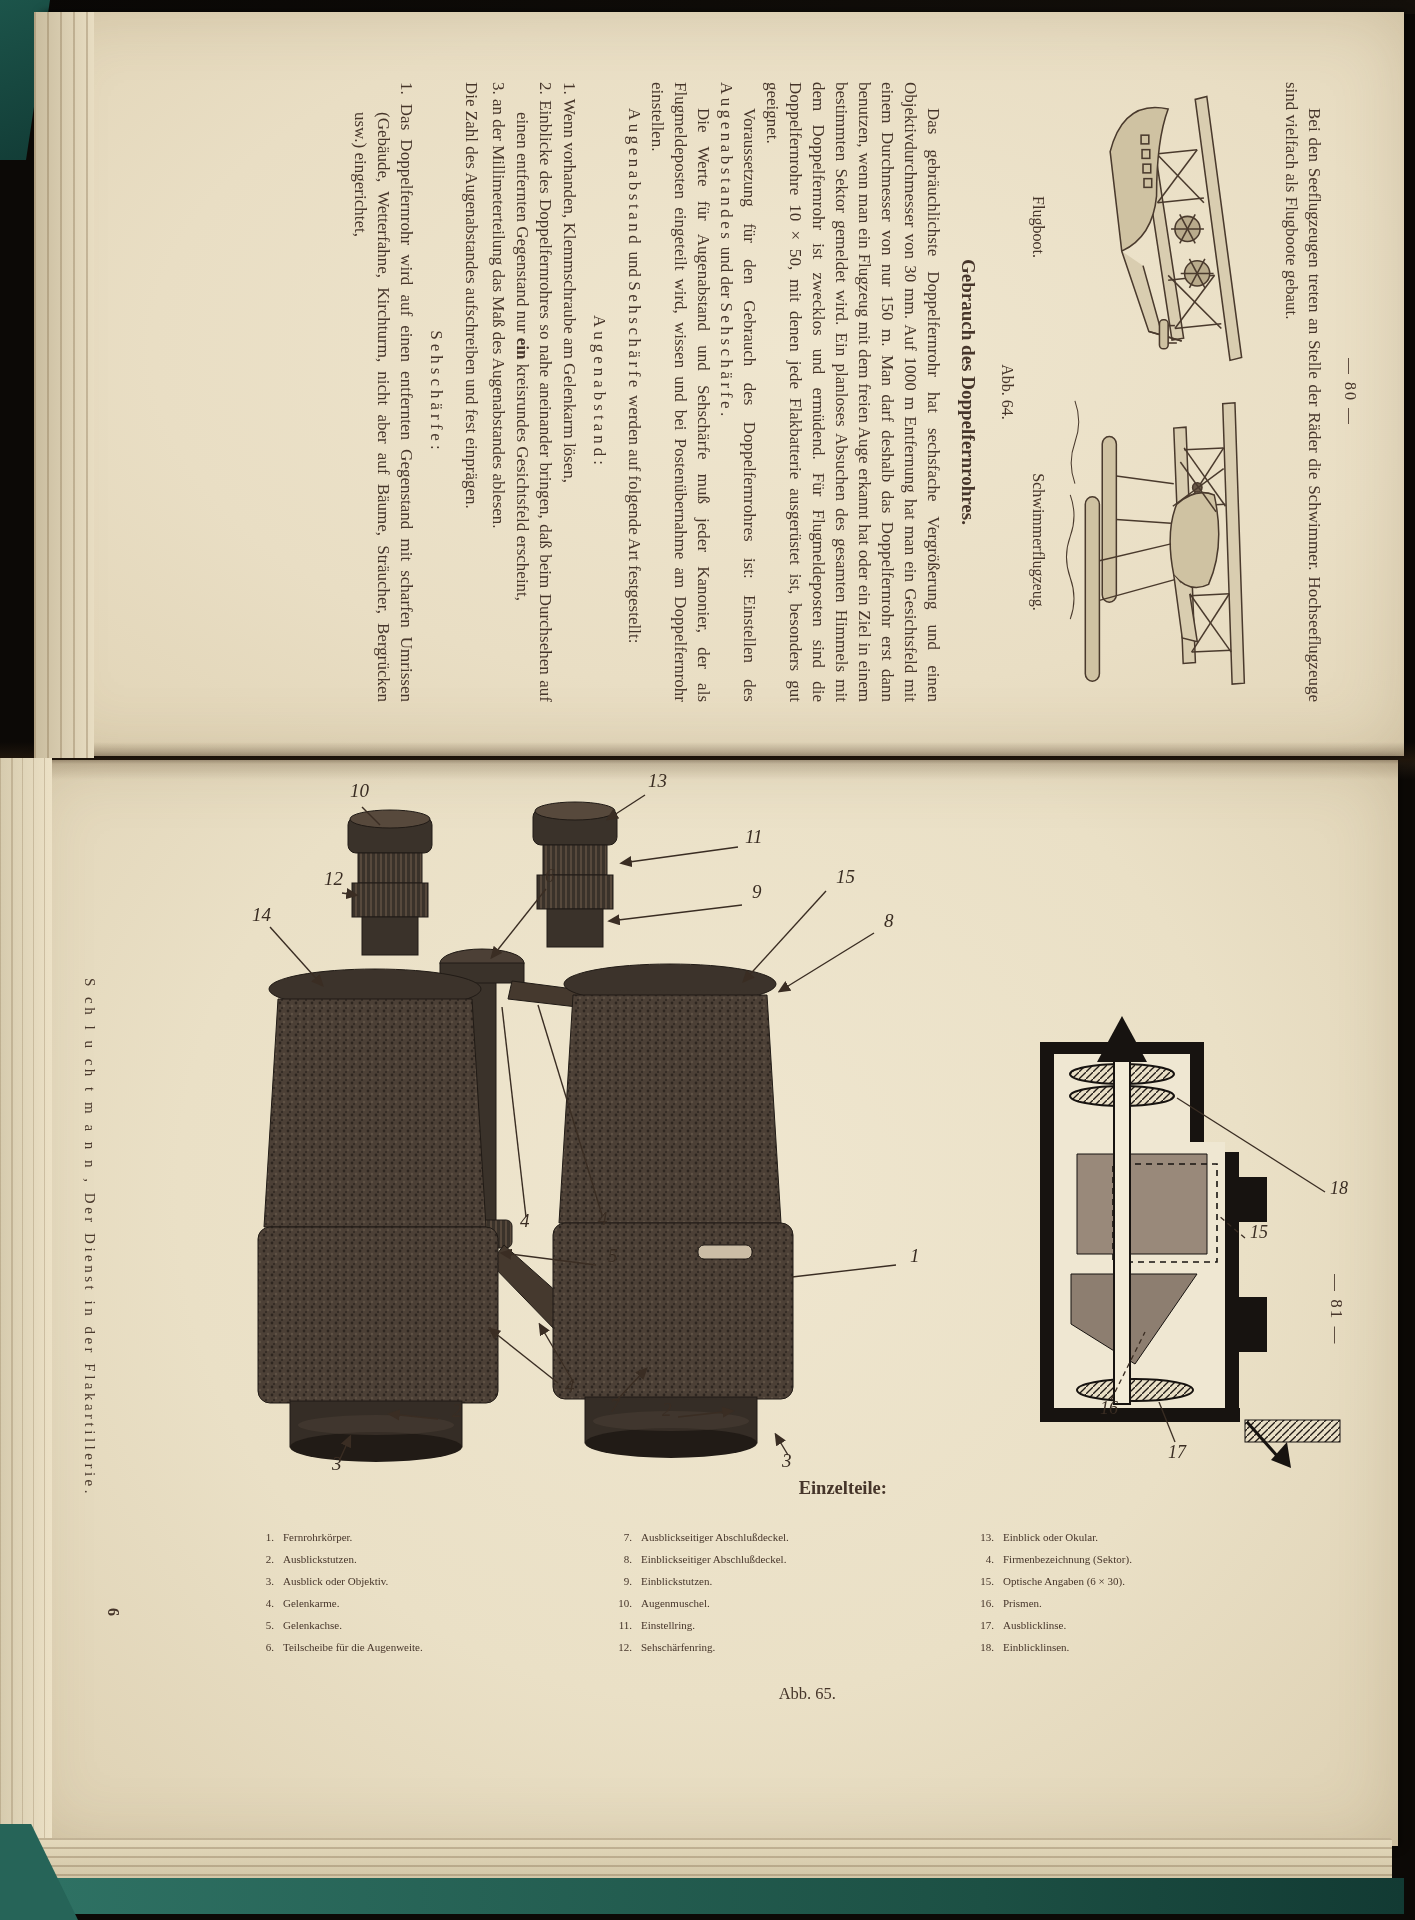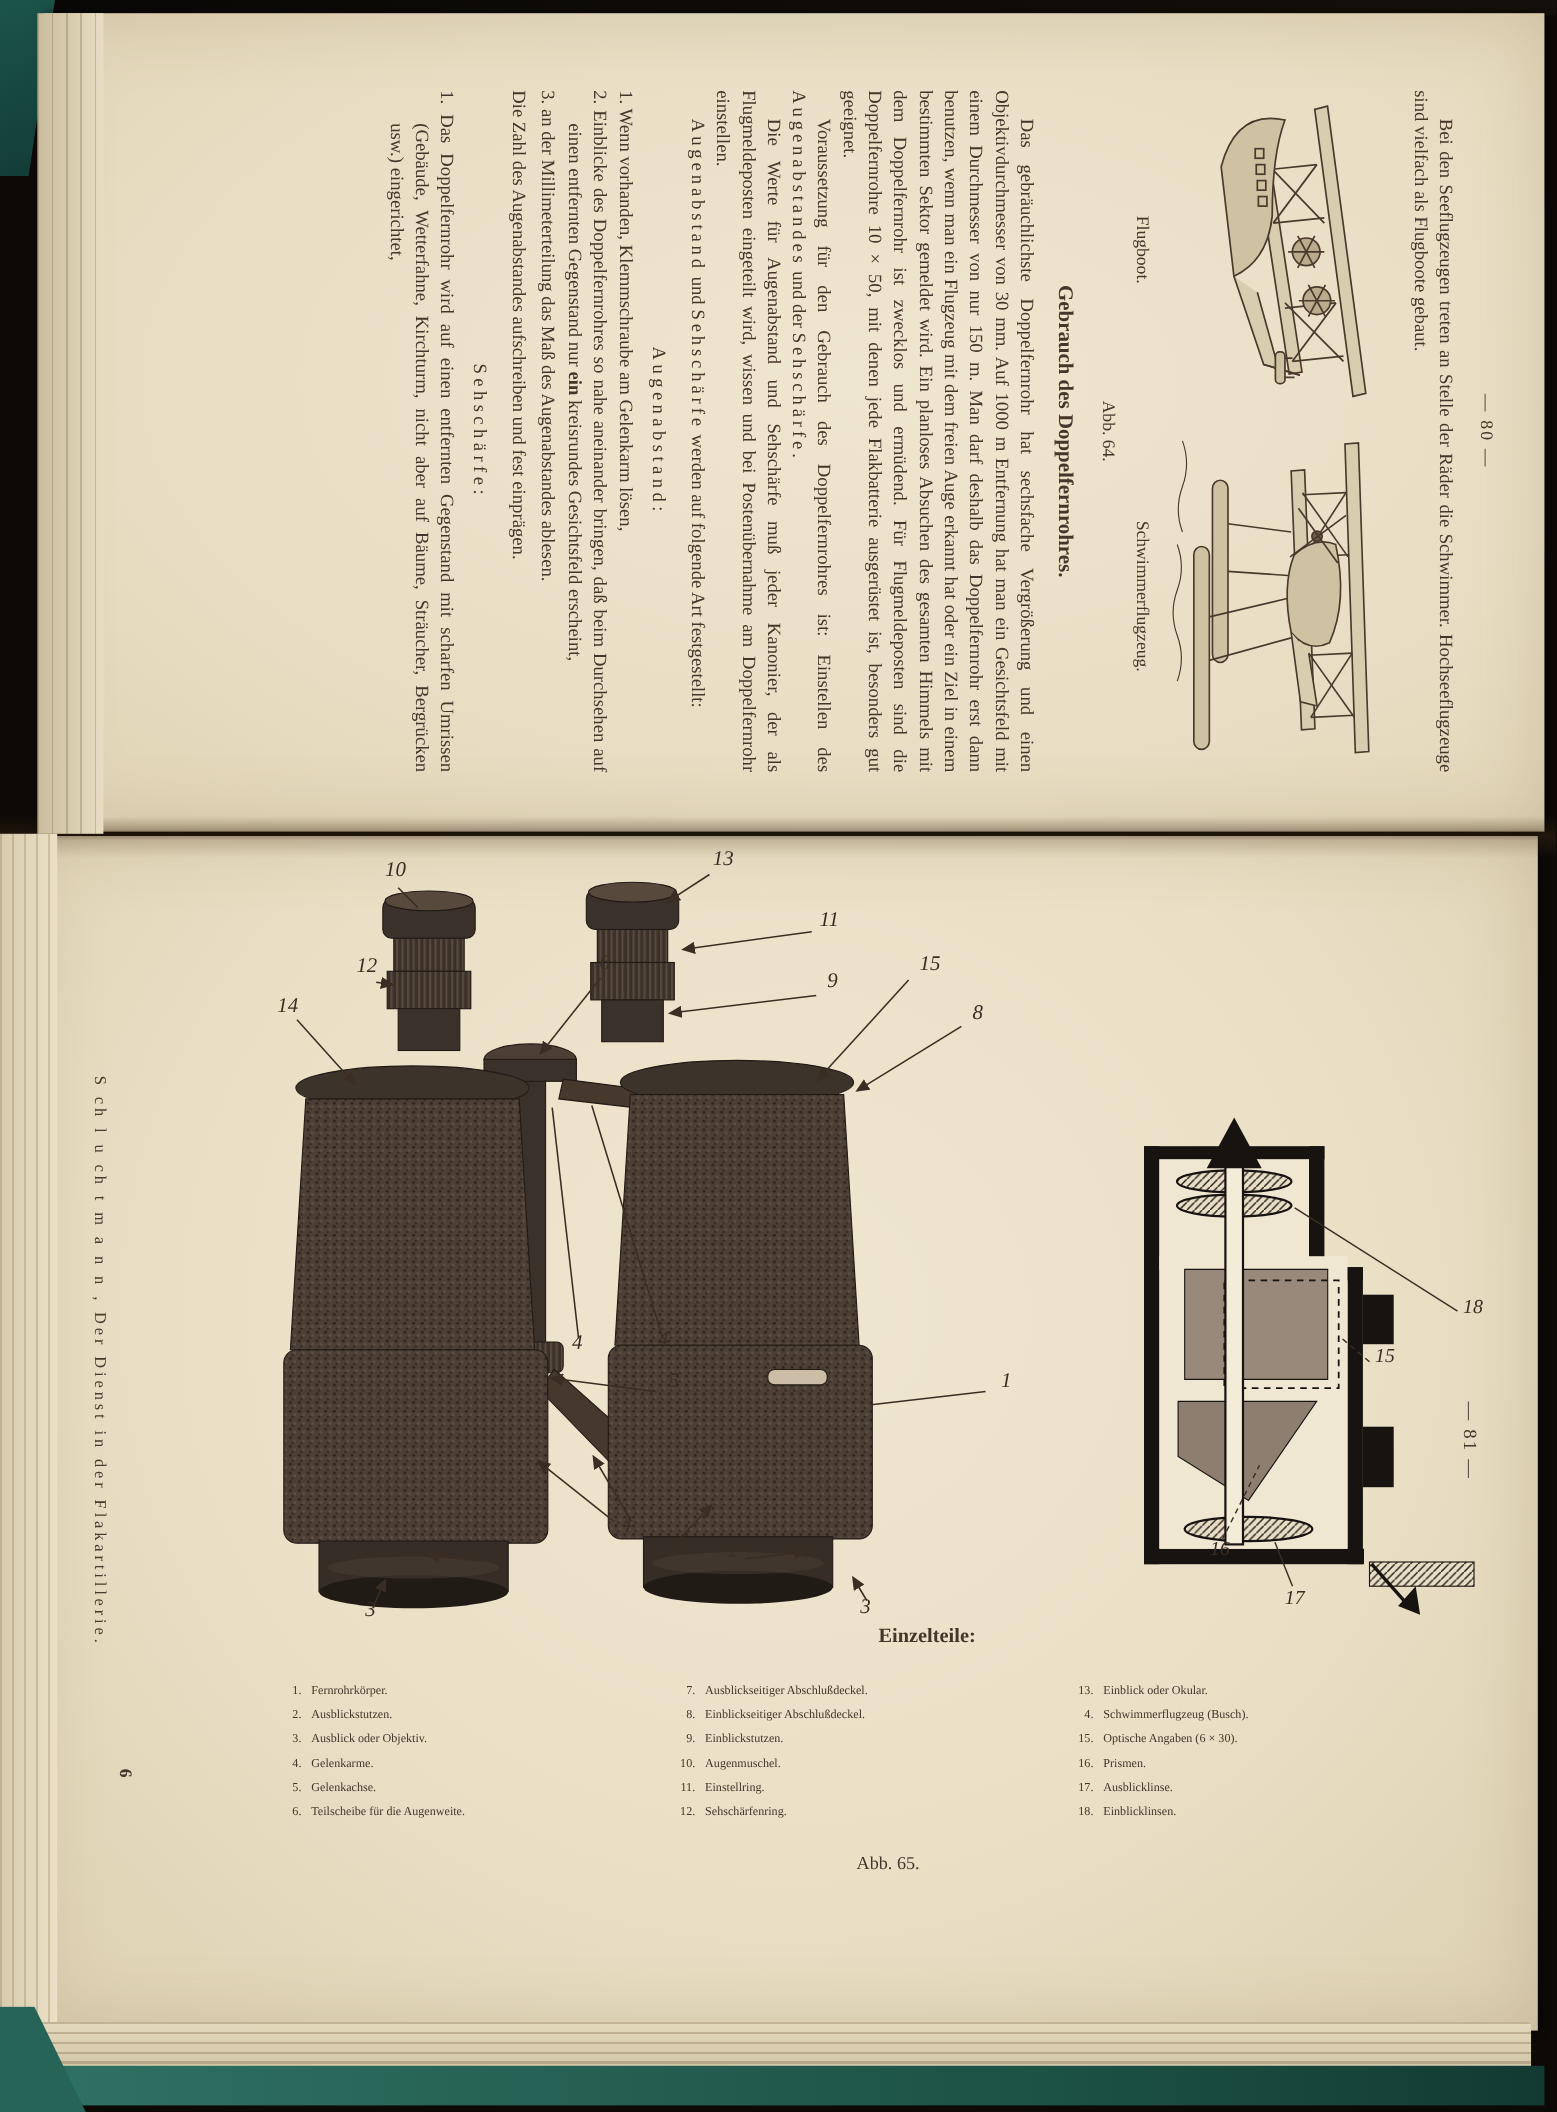--- a/index.html
+++ b/index.html
@@ -326,21 +326,21 @@
   <div class="pcol pcol2">
     <div class="prow"><span class="pn">7.</span><span>Ausblickseitiger Abschlußdeckel.</span></div>
     <div class="prow"><span class="pn">8.</span><span>Einblickseitiger Abschlußdeckel.</span></div>
     <div class="prow"><span class="pn">9.</span><span>Einblickstutzen.</span></div>
     <div class="prow"><span class="pn">10.</span><span>Augenmuschel.</span></div>
     <div class="prow"><span class="pn">11.</span><span>Einstellring.</span></div>
     <div class="prow"><span class="pn">12.</span><span>Sehschärfenring.</span></div>
   </div>
   <div class="pcol pcol3">
     <div class="prow"><span class="pn">13.</span><span>Einblick oder Okular.</span></div>
-    <div class="prow"><span class="pn">4.</span><span>Schwimmerflugzeug (Busch).</span></div>
+    <div class="prow"><span class="pn">4.</span><span>Firmenbezeichnung (Sektor).</span></div>
     <div class="prow"><span class="pn">15.</span><span>Optische Angaben (6 × 30).</span></div>
     <div class="prow"><span class="pn">16.</span><span>Prismen.</span></div>
     <div class="prow"><span class="pn">17.</span><span>Ausblicklinse.</span></div>
     <div class="prow"><span class="pn">18.</span><span>Einblicklinsen.</span></div>
   </div>
 
   <div class="abb65 abs">Abb. 65.</div>
 </div>
 
 <div class="abs gutter"></div>

